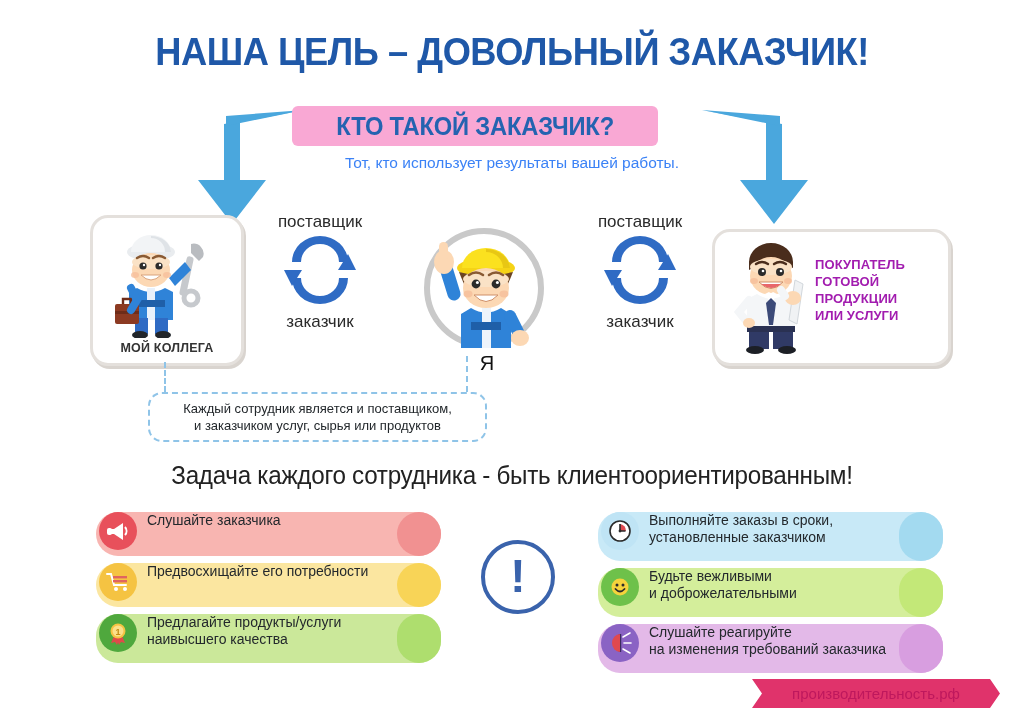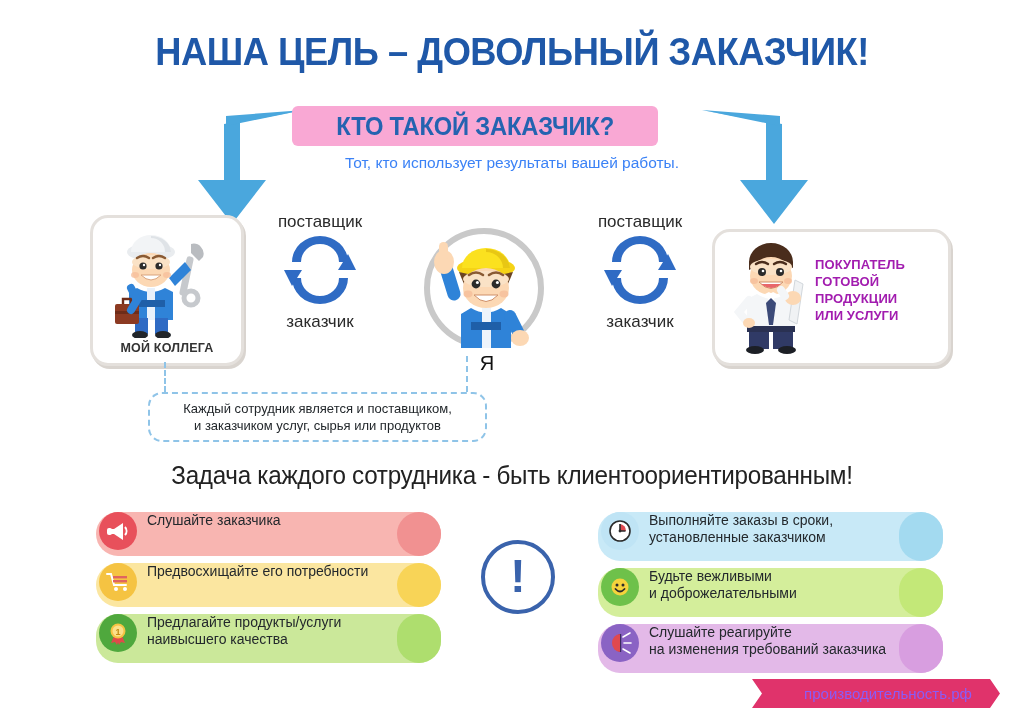--- a/index.html
+++ b/index.html
@@ -145,23 +145,23 @@
   
   .footer{
     position:absolute;left:752px;top:679px;width:248px;height:29px;
   }
   .footer .ribbon{
     position:absolute;left:0;top:0;width:248px;height:29px;
     background:#e0336b;
     clip-path:polygon(0 0,238px 0,248px 14.5px,238px 29px,0 29px,10px 14.5px);
   }
   .footer .ftxt{
-    position:absolute;left:12px;top:0;width:248px;height:29px;
+    position:absolute;left:0;top:0;width:248px;height:29px;
     display:flex;align-items:center;justify-content:center;
-    color:#8b5cf6;font-size:15px;
+    color:#be185d;font-size:15px;
   }
 </style>
 </head>
 <body>
 
 <div class="stage">
 
   <div class="title">НАША ЦЕЛЬ – ДОВОЛЬНЫЙ ЗАКАЗЧИК!</div>
 
   <svg class="arrow-l" width="120" height="118">

